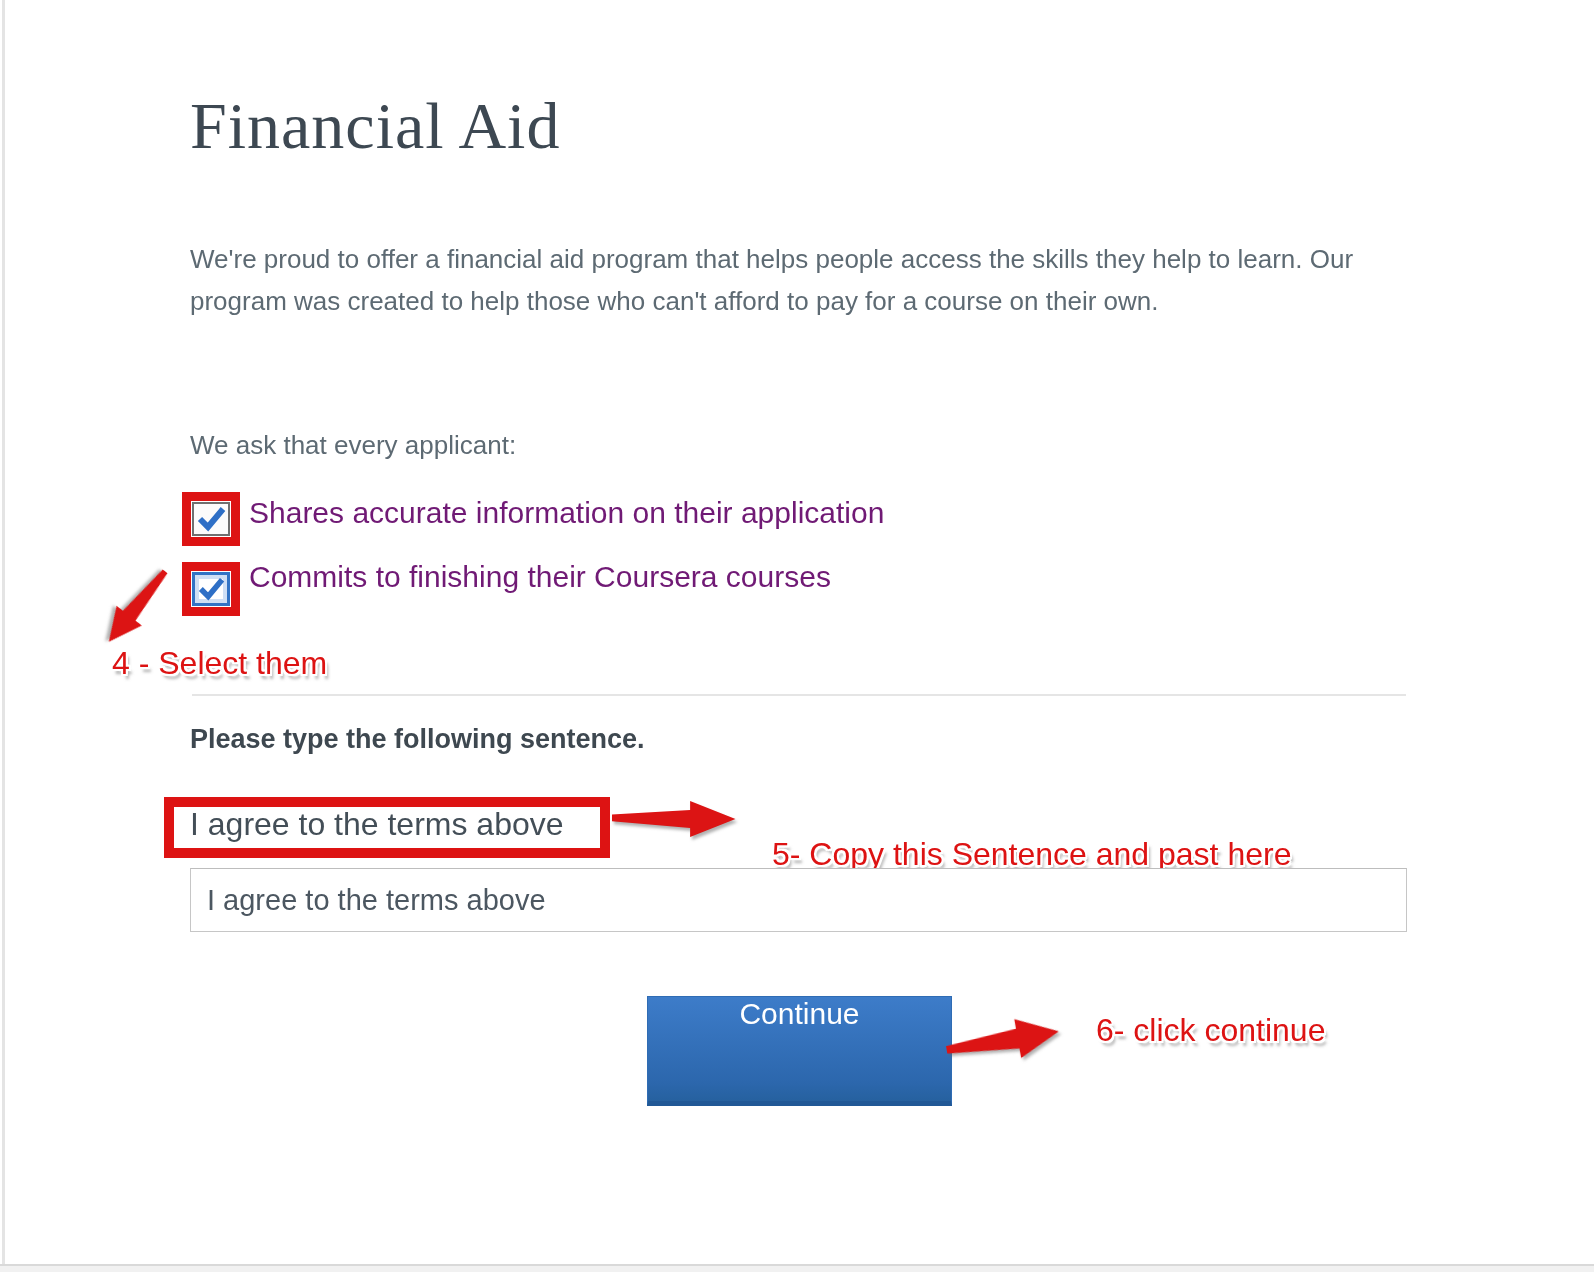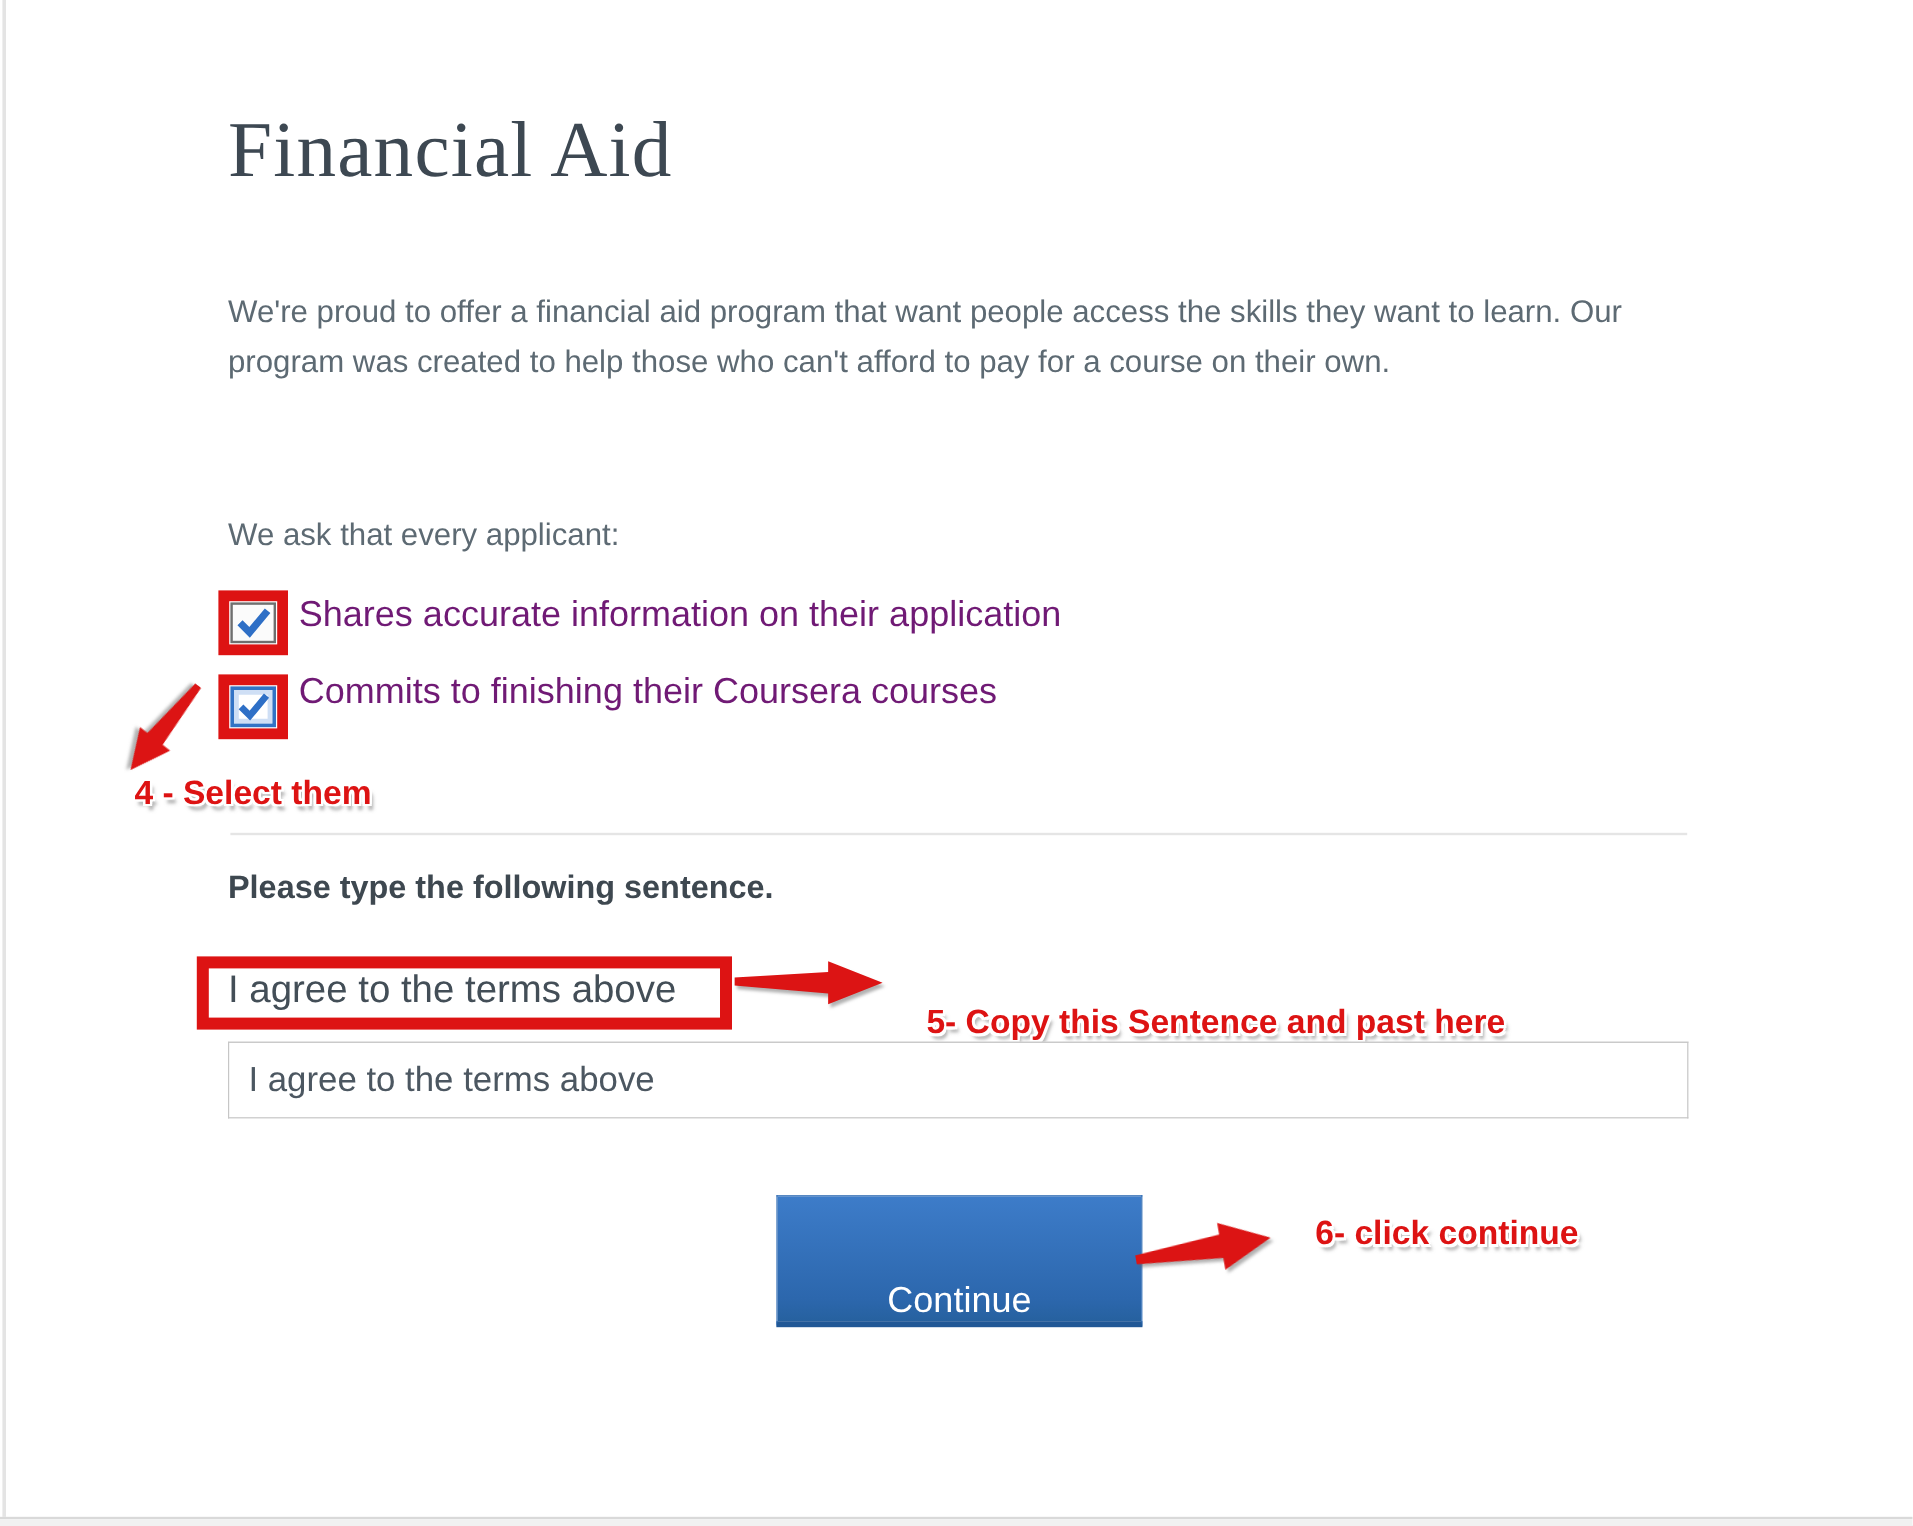--- a/index.html
+++ b/index.html
@@ -49,21 +49,21 @@
 
   .cbx-label{
     position:absolute;font-size:30px;color:#701a75;
   }
   .cbx-label.row1{left:249px;top:496px;}
   .cbx-label.row2{left:249px;top:560px;}
 
   
   .anno{
     position:absolute;
-    font-size:28px;font-weight:700;color:#dd1313;
+    font-size:32px;font-weight:400;color:#dd1313;
     text-shadow:
       -2px -2px 0 #fff, 0 -2px 0 #fff, 2px -2px 0 #fff,
       -2px 0 0 #fff, 2px 0 0 #fff,
       -2px 2px 0 #fff, 0 2px 0 #fff, 2px 2px 0 #fff,
       3px 5px 3px rgba(110,110,110,.55);
     white-space:nowrap;
   }
   .anno.step4{left:112px;top:645px;}
   .anno.step5{left:772px;top:836px;}
   .anno.step6{left:1078px;top:1012px;margin-left:18px;}
@@ -96,40 +96,40 @@
     box-sizing:border-box;border:1px solid #c6c6c6;border-top-color:#bdbdbd;
     padding:0 0 0 16px;font-family:"Liberation Sans",sans-serif;
     font-size:29px;color:#4c5761;background:#ffffff;outline:none;
   }
 
   .continue-btn{
     position:absolute;left:647px;top:996px;width:305px;height:110px;
     background:linear-gradient(180deg,#3d7cc9 0%,#2c67ad 82%,#26619f 100%);
     border:1px solid #2f6cb4;border-bottom:5px solid #215896;box-sizing:border-box;
     color:#fff;font-family:"Liberation Sans",sans-serif;font-size:30px;
-    display:flex;align-items:flex-end;justify-content:center;cursor:pointer;
+    display:flex;align-items:flex-start;justify-content:center;cursor:pointer;
   }
 
   .cancel-link{
     position:absolute;left:190px;top:1122px;width:1217px;
     text-align:center;font-size:27px;color:#4c80c6;cursor:pointer;
   }
 </style>
 </head>
 <body>
 
 <div id="app">
 
   <div class="edge-left"></div>
   <div class="edge-bottom-line"></div>
   <div class="edge-bottom-strip"></div>
 
   <div class="page-title">Financial Aid</div>
 
-  <div class="intro">We're proud to offer a financial aid program that want people access the skills they want to learn. Our program was created to help those who can't afford to pay for a course on their own.</div>
+  <div class="intro">We're proud to offer a financial aid program that helps people access the skills they help to learn. Our program was created to help those who can't afford to pay for a course on their own.</div>
 
   <div class="ask-prompt">We ask that every applicant:</div>
 
   <div class="hl-box row1">
     <div class="cbx plain">
       <svg width="30" height="26" viewBox="0 0 30 26">
         <polyline points="4,13 12,21 27,3" fill="none" stroke="#2e6fc6" stroke-width="6"></polyline>
       </svg>
     </div>
   </div>

